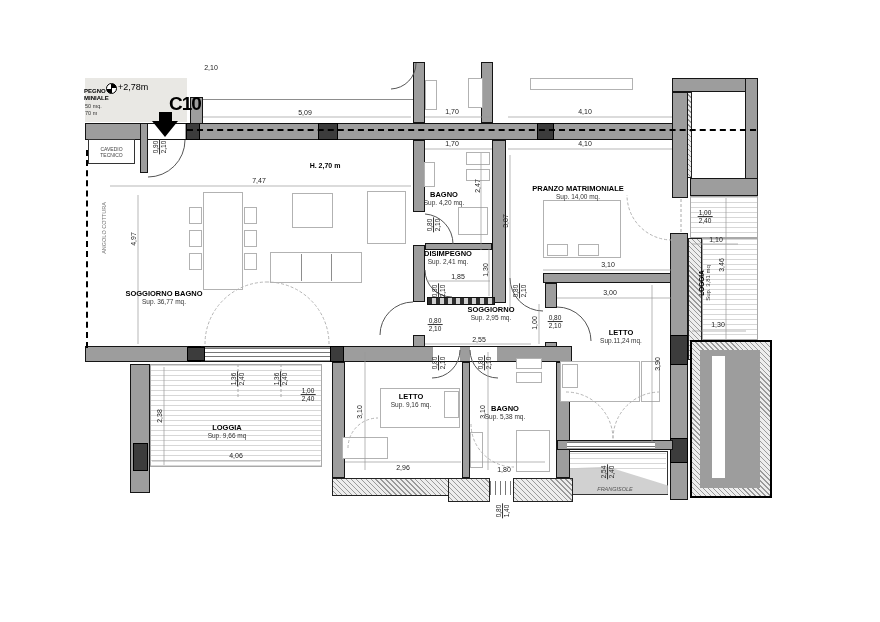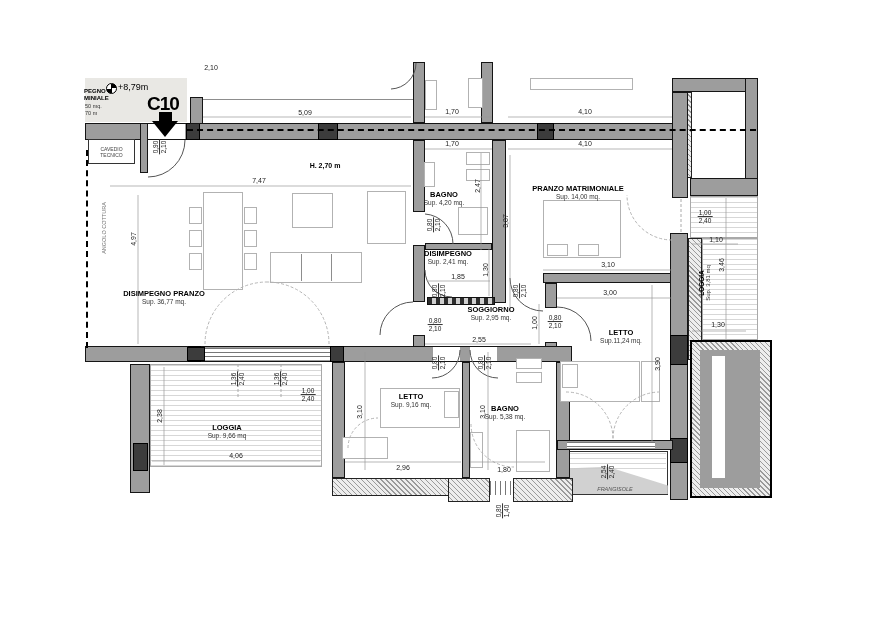--- a/index.html
+++ b/index.html
@@ -23,21 +23,21 @@
   .dim.v{transform:translate(-50%,-50%) rotate(-90deg)}
   .frac{display:inline-block;text-align:center;line-height:1.15;font-size:6.5px}
   .frac .ft{display:block;border-bottom:1px solid #333;padding:0 1px}
   .frac .fb{display:block}
   .room-label{position:absolute;transform:translate(-50%,-50%);text-align:center;white-space:nowrap}
   .room-label.v{transform:translate(-50%,-50%) rotate(-90deg)}
   .room-label .nm{font-size:7.5px;font-weight:bold;color:#000}
   .room-label .ar{font-size:6.5px;color:#333}
   .note{position:absolute;white-space:nowrap}
   .labelbox{position:absolute;left:85px;top:78px;width:102px;height:44px;background:#e9e8e4}
-  .c10{position:absolute;left:142px;top:93px;width:42px;text-align:center;font-size:19px;font-weight:bold;color:#000;letter-spacing:-1px}
+  .c10{position:absolute;left:164px;top:93px;width:42px;text-align:center;font-size:19px;font-weight:bold;color:#000;letter-spacing:-1px}
   .arrow-stem{position:absolute;left:159px;top:112px;width:13px;height:9px;background:#000}
   .arrow-head{position:absolute;left:152px;top:121px;width:0;height:0;border-left:13px solid transparent;border-right:13px solid transparent;border-top:16px solid #000}
   .level-sym{position:absolute;left:106px;top:83px;width:9px;height:9px;border:1px solid #000;border-radius:50%;
              background:conic-gradient(#000 0 90deg,#fff 90deg 180deg,#000 180deg 270deg,#fff 270deg)}
   .cavedio{position:absolute;left:88px;top:139px;width:45px;height:23px;border:1px solid #333;background:#fff;
            display:flex;flex-direction:column;align-items:center;justify-content:center;font-size:5px;color:#444;line-height:1.2}
   .shade{position:absolute;background:#c9c9c9;opacity:.85;
          clip-path:polygon(0 35%,45% 30%,100% 78%,100% 100%,0 100%)}
   svg.overlay{position:absolute;left:0;top:0}
 </style>
@@ -193,39 +193,39 @@
       <line x1="152" y1="461" x2="320" y2="461"></line>
         <line x1="365" y1="352" x2="365" y2="470"></line>
       <line x1="488" y1="352" x2="488" y2="470"></line>
         <line x1="345" y1="462" x2="461" y2="462"></line>
       <line x1="470" y1="462" x2="545" y2="462"></line>
     </g>
   </svg>
 
   <div class="labelbox"></div>
   <div class="level-sym"></div>
-  <div class="note" style="left:118px;top:82px;font-size:9px;color:#000">+8,79m</div>
+  <div class="note" style="left:118px;top:82px;font-size:9px;color:#000">+2,78m</div>
   <div class="note" style="left:84px;top:88px;font-size:6px;font-weight:bold">PEGNO</div>
   <div class="note" style="left:84px;top:95px;font-size:6px;font-weight:bold">MINIALE</div>
   <div class="note" style="left:85px;top:103px;font-size:5.5px;color:#333">50 mq.</div>
   <div class="note" style="left:85px;top:110px;font-size:5.5px;color:#333">70 m</div>
   <div class="c10">C10</div>
   <div class="arrow-stem"></div>
   <div class="arrow-head"></div>
 
   <div class="cavedio">
     <span>CAVEDIO</span>
     <span>TECNICO</span>
   </div>
   <div class="dim v" style="left:104px;top:228px;font-size:5.5px;color:#777">ANGOLO COTTURA</div>
   <div class="dim" style="left:325px;top:165px;font-weight:bold;color:#000">H. 2,70 m</div>
   <div class="dim" style="left:615px;top:489px;font-size:5.5px;font-style:italic;color:#555">FRANGISOLE</div>
 
   <div class="room-label" style="left:164px;top:297px">
-    <div class="nm">DISIMPEGNO PRANZO</div>
+    <div class="nm">SOGGIORNO BAGNO</div>
     <div class="ar">Sup. 36,77 mq.</div>
   </div>
   <div class="room-label" style="left:444px;top:198px">
     <div class="nm">BAGNO</div>
     <div class="ar">Sup. 4,20 mq.</div>
   </div>
   <div class="room-label" style="left:448px;top:257px">
     <div class="nm">DISIMPEGNO</div>
     <div class="ar">Sup. 2,41 mq.</div>
   </div>

